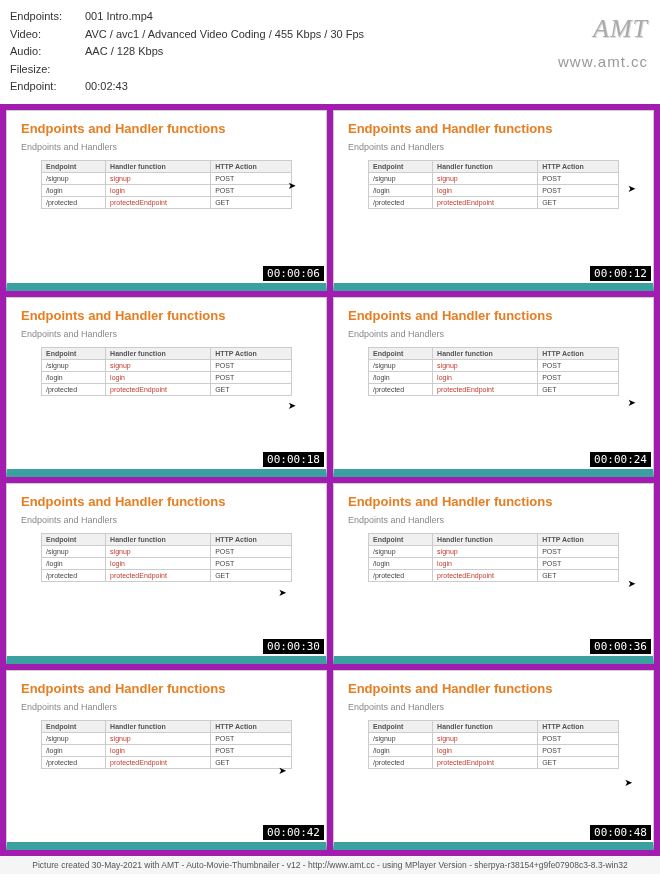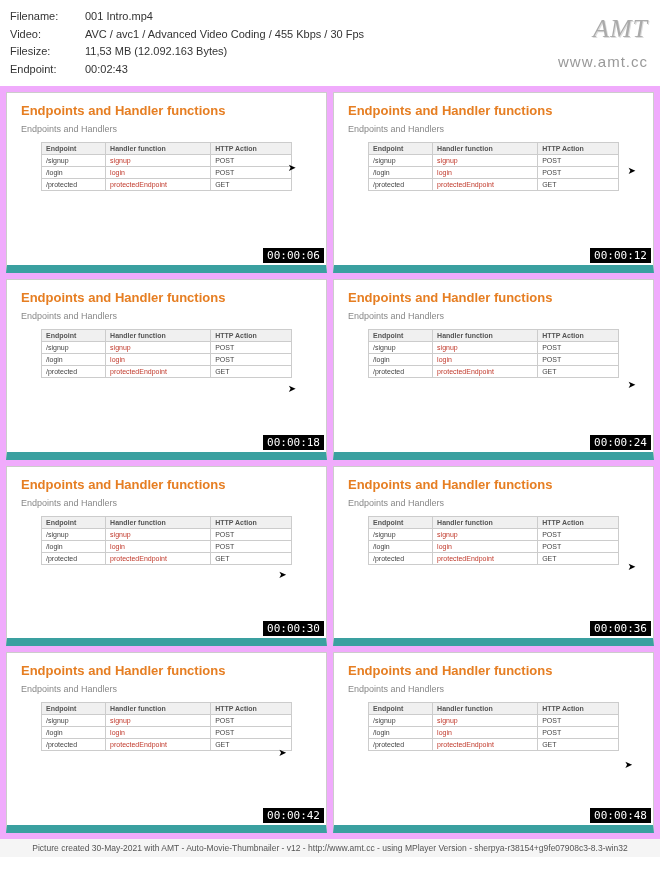--- a/index.html
+++ b/index.html
@@ -4,21 +4,21 @@
   <style>
     * { margin: 0; padding: 0; box-sizing: border-box; }
     body { font-family: Arial, sans-serif; background: #fff; width: 660px; }
     .header { padding: 8px 10px; font-size: 11px; line-height: 1.6; position: relative; }
     .header-row { display: flex; }
     .header-label { width: 75px; color: #333; }
     .header-value { color: #333; }
     .watermark { position: absolute; top: 8px; right: 12px; text-align: right; }
     .watermark-title { font-size: 26px; font-weight: normal; font-style: italic; color: #aaa; letter-spacing: 1px; font-family: Georgia, serif; text-shadow: 1px 1px 0 #ddd; }
     .watermark-url { font-size: 15px; color: #999; letter-spacing: 1px; }
-    .grid { display: grid; grid-template-columns: 1fr 1fr; gap: 6px; padding: 6px; background: #f0abfc; }
+    .grid { display: grid; grid-template-columns: 1fr 1fr; gap: 6px; padding: 6px; background: #a21caf; }
     .thumb { background: #fff; border: 1px solid #ccc; position: relative; overflow: hidden; aspect-ratio: 16/9; border-bottom: 8px solid #3aa0a0; }
     .thumb-content { padding: 10px 14px; }
     .thumb-title { color: #e67e22; font-size: 13px; font-weight: bold; margin-bottom: 6px; }
     .thumb-subtitle { color: #888; font-size: 9px; margin-bottom: 8px; }
     .mini-table { width: 100%; border-collapse: collapse; font-size: 7px; }
     .mini-table th { background: #f0f0f0; color: #555; text-align: left; padding: 2px 4px; border: 1px solid #ccc; font-weight: bold; }
     .mini-table td { padding: 2px 4px; border: 1px solid #ccc; color: #444; }
     .mini-table td:nth-child(2) { color: #c0392b; }
     .timestamp { position: absolute; bottom: 2px; right: 2px; background: #000; color: #fff; font-size: 11px; padding: 1px 4px; font-family: monospace; z-index: 2; }
     .cursor { position: absolute; font-size: 10px; color: #000; }
@@ -27,30 +27,33 @@
   </style>
 </head>
 <body>
 
 <div class="header">
   <div class="watermark">
     <div class="watermark-title">AMT</div>
     <div class="watermark-url">www.amt.cc</div>
   </div>
   <div class="header-row">
-    <div class="header-label">Filename:</div>
+    <div class="header-label">Endpoints:</div>
     <div class="header-value">001 Intro.mp4</div>
   </div>
   <div class="header-row">
     <div class="header-label">Video:</div>
     <div class="header-value">AVC / avc1 / Advanced Video Coding / 455 Kbps / 30 Fps</div>
   </div>
   <div class="header-row">
+    <div class="header-label">Audio:</div>
+    <div class="header-value">AAC / 128 Kbps</div>
+  </div>
+  <div class="header-row">
     <div class="header-label">Filesize:</div>
-    <div class="header-value">11,53 MB (12.092.163 Bytes)</div>
   </div>
   <div class="header-row">
     <div class="header-label">Endpoint:</div>
     <div class="header-value">00:02:43</div>
   </div>
 </div>
 
 <div class="grid" id="thumbs-grid">
     <div class="thumb">
     <div class="thumb-content">

